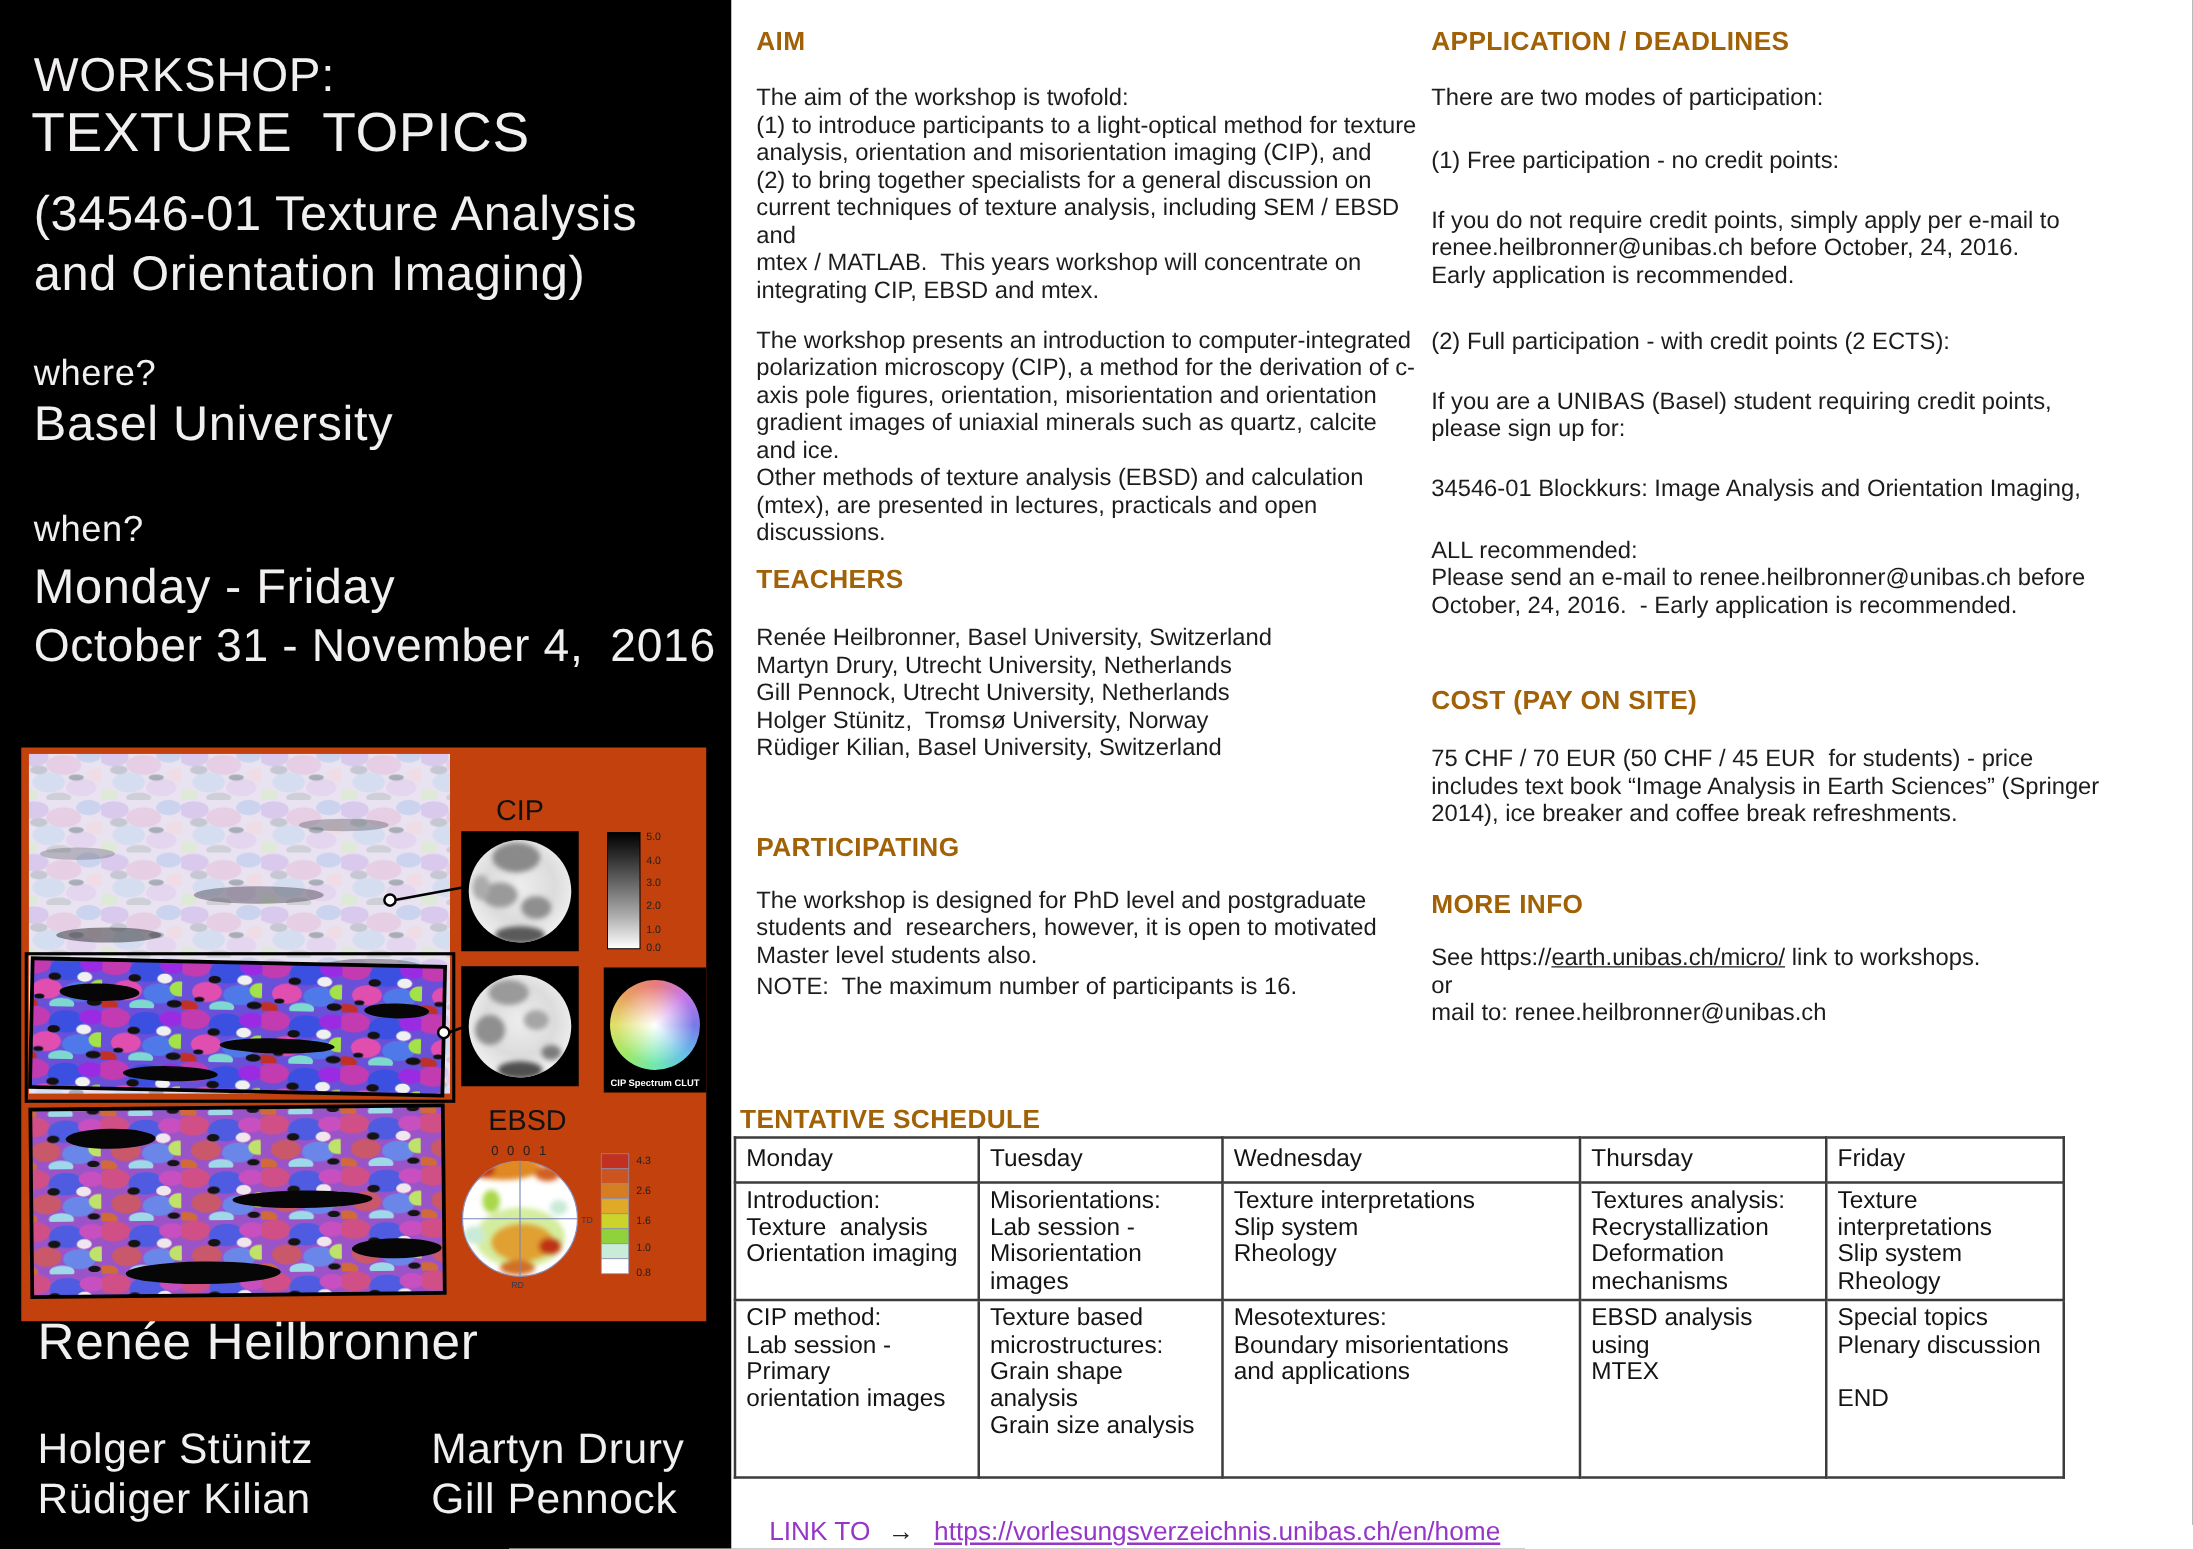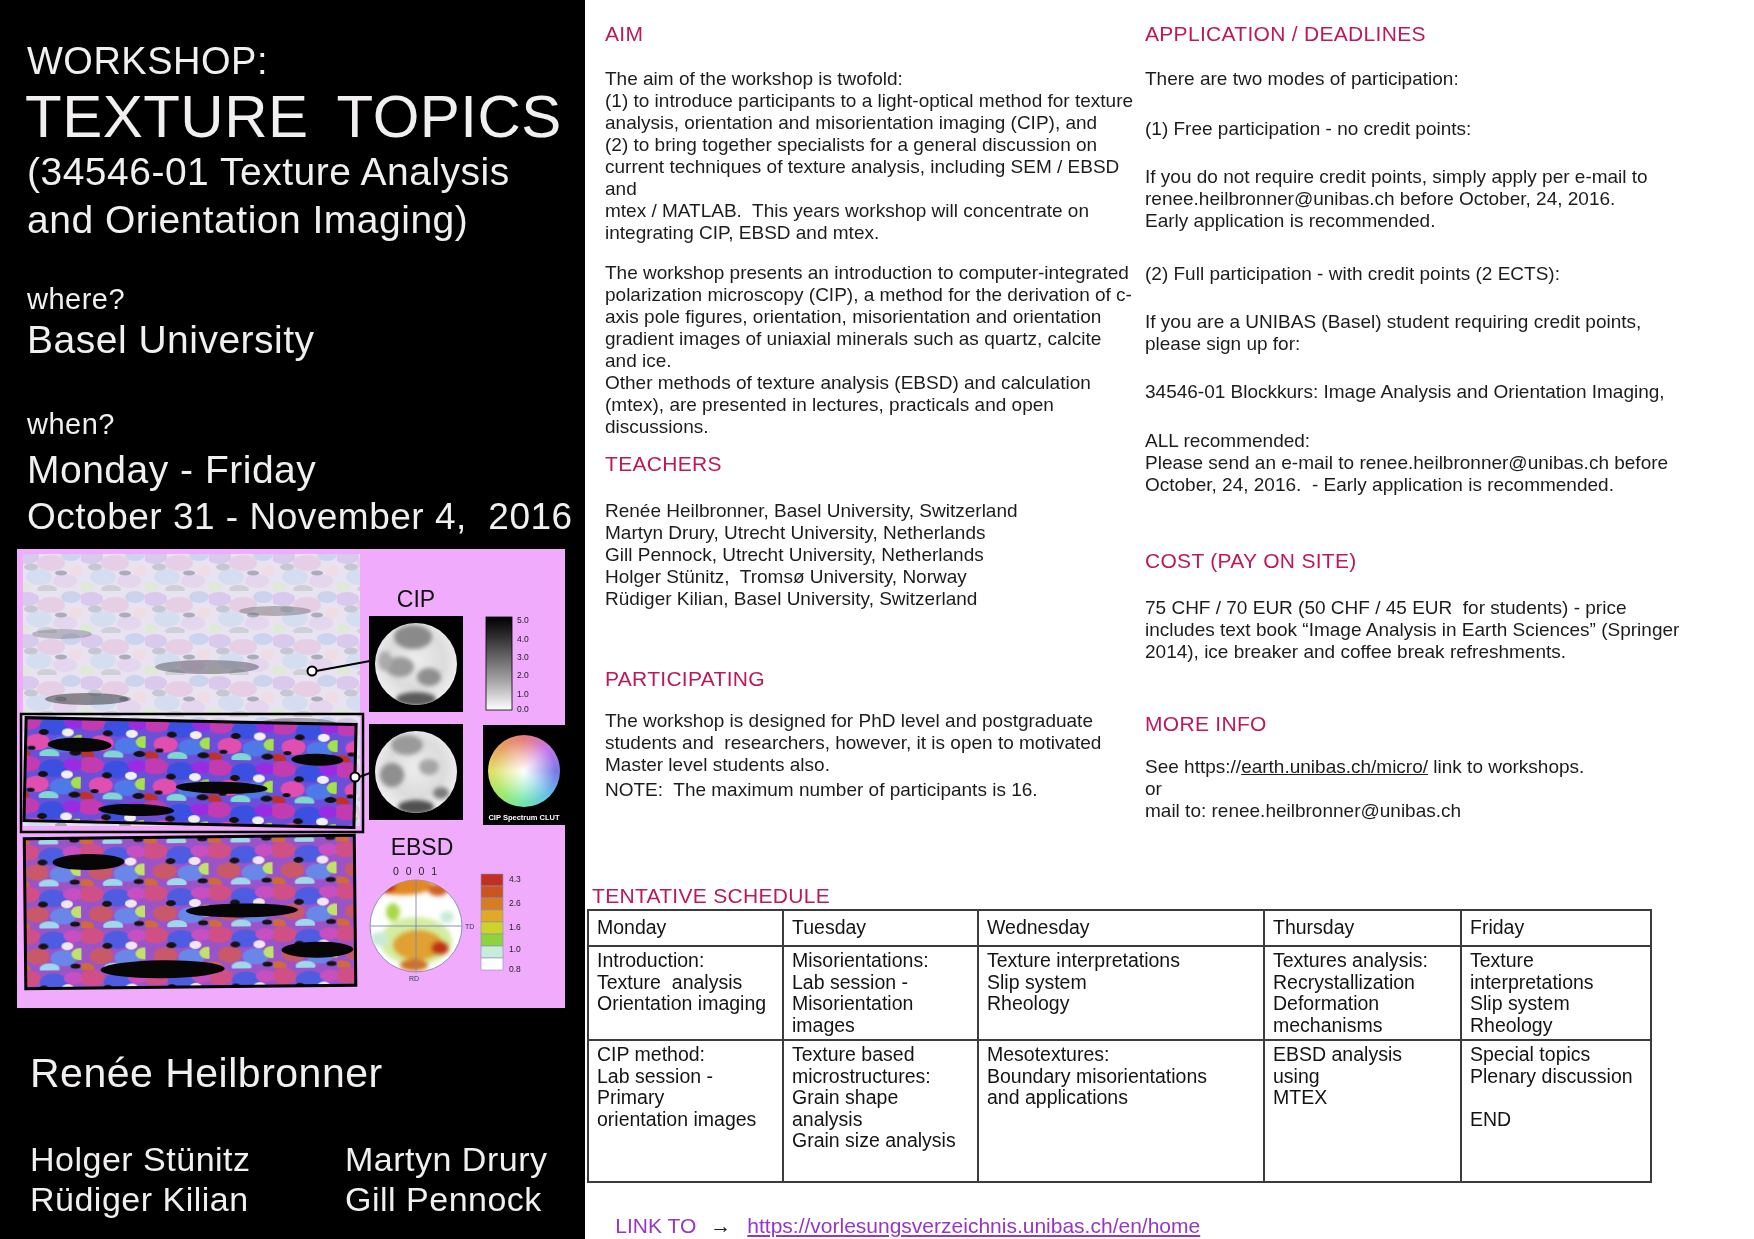--- a/index.html
+++ b/index.html
@@ -2,33 +2,33 @@
 <html><head>
 <meta charset="utf-8">
 <style>
   html,body{margin:0;padding:0;background:#888;}
   .page{position:relative;width:1754px;height:1239px;background:#ffffff;overflow:hidden;
         font-family:"Liberation Sans","DejaVu Sans",sans-serif;color:#1c1c1c;}
   
   .left-panel{position:absolute;left:0;top:0;width:585px;height:1239px;background:#000;}
   .lp{position:absolute;color:#f1efef;font-weight:300;letter-spacing:.5px;white-space:pre;}
   .lp-title1{left:27px;top:40px;font-size:38px;}
-  .lp-title2{left:25px;top:82px;font-size:60px;word-spacing:12px;}
+  .lp-title2{left:25px;top:82px;font-size:44px;word-spacing:12px;}
   .lp-title3{left:27px;top:150px;font-size:39px;}
   .lp-title4{left:27px;top:198px;font-size:39px;}
   .lp-where-l{left:27px;top:283px;font-size:29px;}
   .lp-where-v{left:27px;top:318px;font-size:39px;}
   .lp-when-l{left:27px;top:408px;font-size:29px;}
   .lp-when-v1{left:27px;top:448px;font-size:39px;}
   .lp-when-v2{left:27px;top:496px;font-size:37px;}
   .lp-organizer{left:30px;top:1050px;font-size:41px;}
   .lp-name{font-size:34px;}
-  .figure{position:absolute;left:17px;top:549px;width:548px;height:459px;background:#f0abfc;}
+  .figure{position:absolute;left:17px;top:598px;width:548px;height:459px;background:#c2410c;}
   
-  .sec-h{position:absolute;font-size:21px;color:#be185d;letter-spacing:.3px;}
+  .sec-h{position:absolute;font-size:21px;color:#a16207;letter-spacing:.3px;font-weight:bold;}
   .txt{position:absolute;font-size:19px;line-height:22px;color:#1c1c1c;white-space:pre-wrap;}
   .mid{left:605px;width:530px;}
   .rgt{left:1145px;width:600px;}
   .u{text-decoration:underline;}
   
   .sched-table{position:absolute;left:587px;top:909px;border-collapse:collapse;table-layout:fixed;width:1063px;}
   .sched-table th,.sched-table td{border:2px solid #3c3c3c;font-weight:normal;text-align:left;
      font-size:19.5px;line-height:21.5px;vertical-align:top;padding:3px 8px;white-space:pre-wrap;color:#141414;}
   .sched-table th{height:30px;vertical-align:middle;padding:2px 8px;}
   .footer-line{position:absolute;left:592px;top:1190px;font-size:21px;white-space:pre;}

